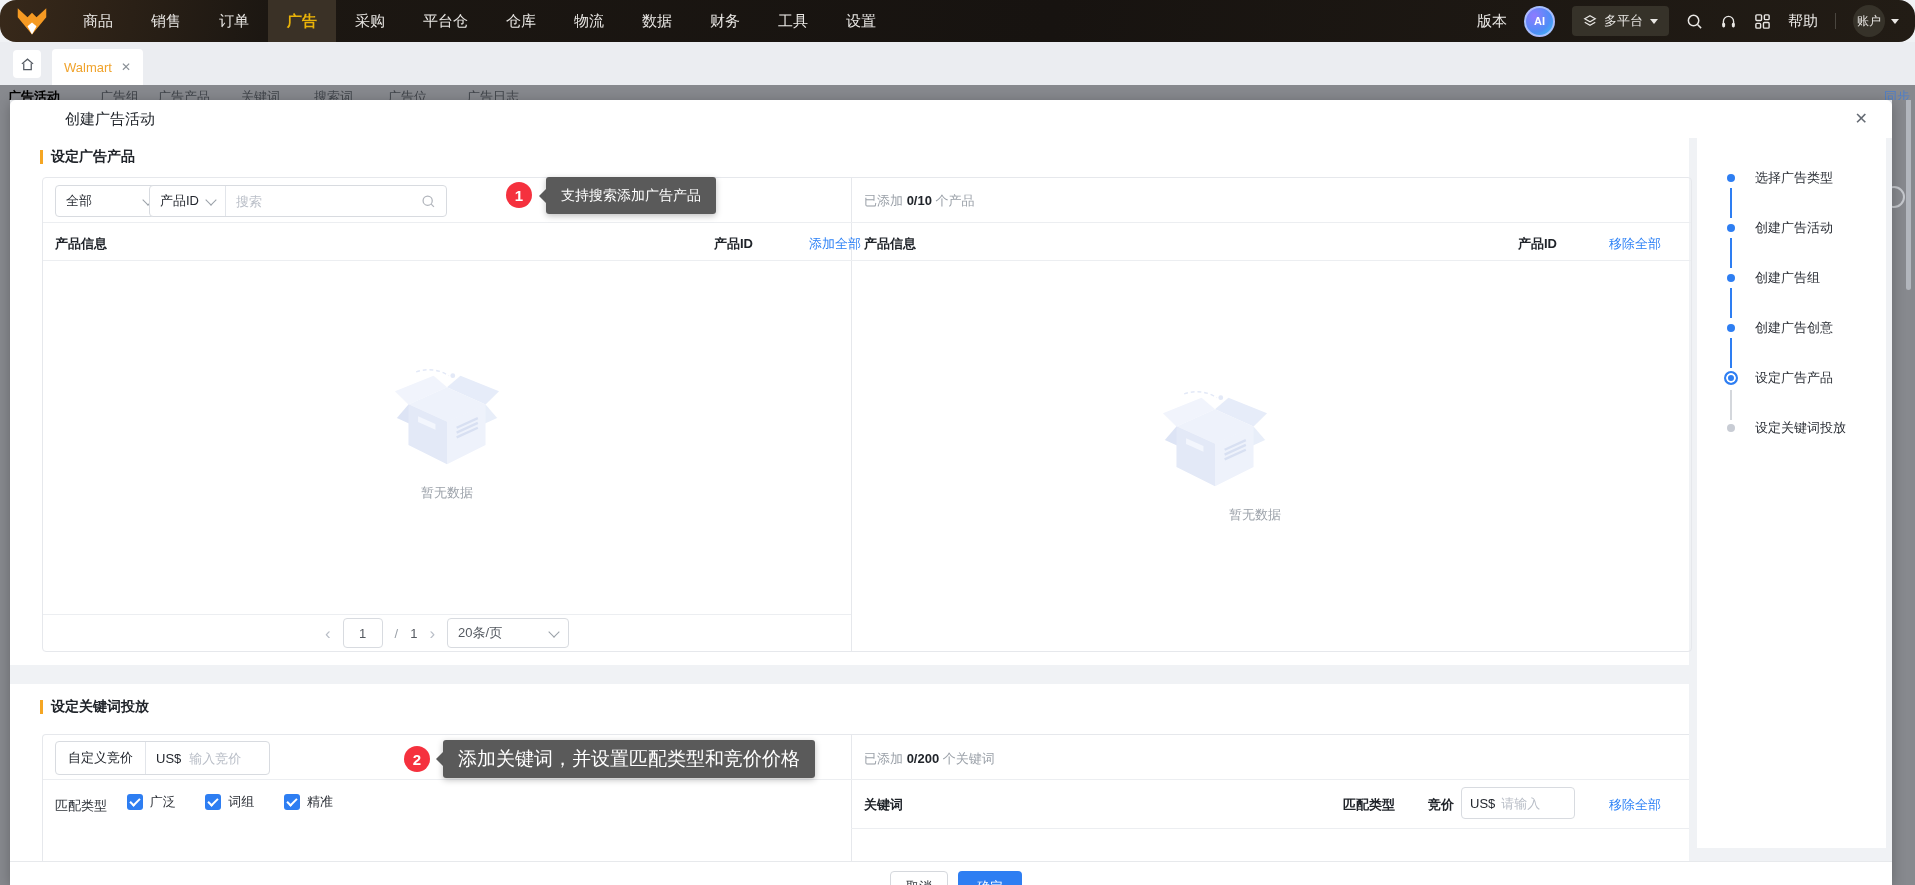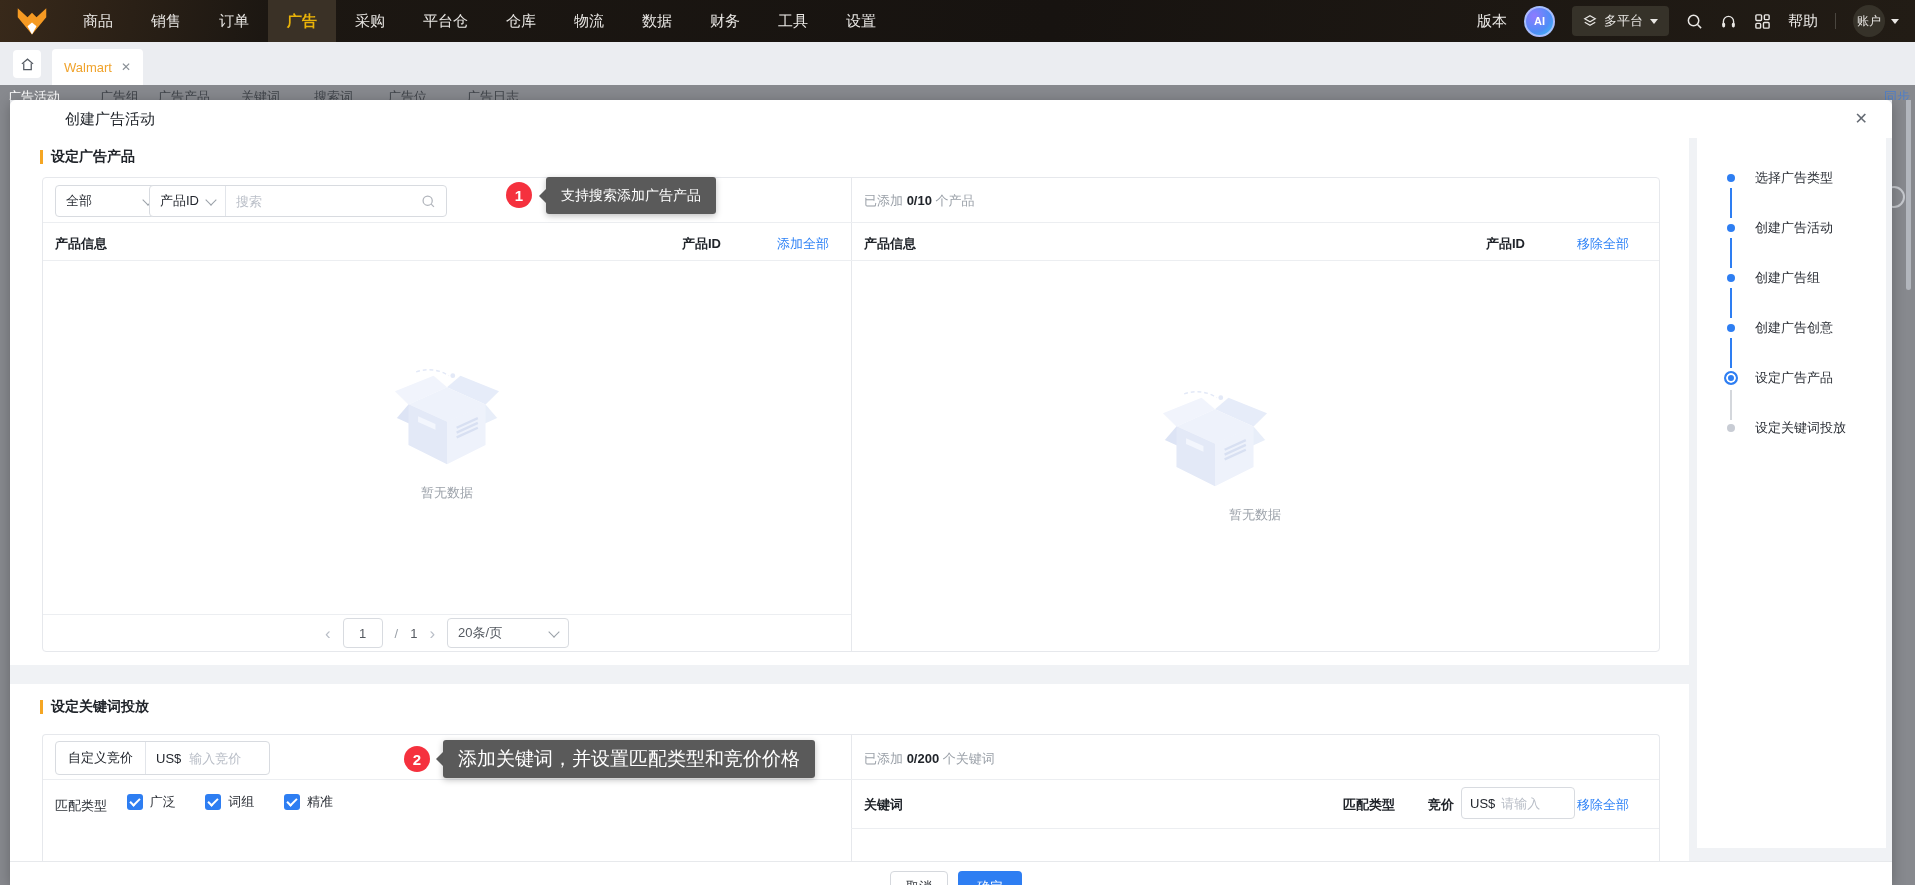--- a/index.html
+++ b/index.html
@@ -1,21 +1,21 @@
 <!DOCTYPE html>
 <html><head>
 <meta charset="utf-8">
 <style>
   html,body{margin:0;padding:0;background:#dfe2e6;}
   #stage{position:relative;width:1915px;height:885px;overflow:hidden;background:#f0f2f5;
          font-family:"Liberation Sans",sans-serif;font-size:13px;color:#23272e;}
   
   .topnav{position:absolute;left:0;top:0;width:100%;height:42px;
           background:linear-gradient(100deg,#38291a 0%,#1c1712 14%,#171310 55%,#221c15 100%);
-          display:flex;align-items:center;color:#e9e7e4;}
+          display:flex;align-items:center;color:#e9e7e4;border-radius:16px;}
   .logo{width:64px;display:flex;justify-content:center;align-items:center;}
   .menu{display:flex;height:42px;align-items:stretch;}
   .menu-item{padding:0 19px;line-height:42px;font-size:15px;cursor:pointer;white-space:nowrap;}
   .menu-item.active{background:#3a3126;color:#eab308;font-weight:bold;}
   .nav-right{margin-left:auto;display:flex;align-items:center;gap:17px;padding-right:16px;}
   .nav-text{font-size:15px;}
   .ai-badge{width:27px;height:27px;border-radius:50%;display:flex;align-items:center;justify-content:center;
             background:radial-gradient(circle at 30% 30%,#8f7bff,#4f8df7 60%,#38c6f4);
             border:2px solid rgba(190,200,255,.8);color:#fff;font-weight:bold;font-size:11px;}
   .platform-pill{display:flex;align-items:center;gap:7px;background:#363229;border-radius:4px;
@@ -26,40 +26,40 @@
   
   .tabbar{position:absolute;left:0;top:42px;width:100%;height:43px;background:#ebedf1;}
   .home-btn{position:absolute;left:13px;top:8px;width:28px;height:28px;background:#fff;border-radius:4px;
             display:flex;align-items:center;justify-content:center;}
   .page-tab{position:absolute;left:52px;top:7px;height:36px;background:#fff;border-radius:4px 4px 0 0;
             display:flex;align-items:center;padding:0 12px;color:#f0a32c;font-size:13px;gap:9px;}
   .tab-close{color:#8a9097;font-size:12px;}
   
   .dim-strip{position:absolute;left:0;top:85px;width:100%;height:15px;background:#87898e;overflow:hidden;}
   .dim-strip span{position:absolute;top:3px;font-size:13px;color:#41454b;white-space:nowrap;}
-  .dim-strip .bg-tab-active{color:#ffffff;}
+  .dim-strip .bg-tab-active{color:#000000;font-weight:bold;}
   .dim-strip .bg-sync{color:#4d7ec9;}
   .dim-left{position:absolute;left:0;top:100px;width:10px;bottom:0;background:#87898e;}
   .dim-right{position:absolute;left:1892px;top:100px;right:0;bottom:0;background:#87898e;overflow:hidden;}
   .frag-ring{position:absolute;left:-9px;top:86px;width:18px;height:18px;border:2px solid #c6c9ce;border-radius:50%;}
   .scroll-thumb{position:absolute;left:14px;top:-6px;width:5px;height:196px;background:#b2b6bd;border-radius:3px;}
   
   .modal{position:absolute;left:10px;top:100px;width:1882px;height:785px;background:#f0f2f5;
          border-radius:6px 6px 0 0;overflow:hidden;box-shadow:0 2px 14px rgba(0,0,0,.25);}
   .modal-header{position:absolute;left:0;top:0;width:100%;height:38px;background:#fff;}
   .modal-title{position:absolute;left:55px;top:10px;font-size:15px;color:#20242a;}
   .modal-close{position:absolute;right:24px;top:9px;font-size:16px;color:#646a73;cursor:pointer;}
   .card{position:absolute;background:#fff;}
   .card1{left:0;top:38px;width:1679px;height:527px;}
   .card2{left:0;top:584px;width:1679px;height:177px;overflow:hidden;}
   .side-card{left:1687px;top:38px;width:189px;height:710px;}
   .section-head{position:absolute;left:30px;display:flex;align-items:center;gap:8px;}
   .sec-bar{width:3px;height:14px;background:#f5a623;}
   .sec-title{font-size:14px;font-weight:bold;color:#20242a;}
-  .panel-box{position:absolute;left:32px;width:1616px;border:1px solid #e6e8ec;border-radius:4px;}
+  .panel-box{position:absolute;left:32px;width:1616px;border:1px solid #e6e8ec;border-radius:4px;padding-left:32px;}
   .v-div{position:absolute;left:808px;top:0;bottom:0;width:1px;background:#e6e8ec;}
   .h-line{position:absolute;left:0;right:0;height:1px;background:#eceef1;}
   .bold{font-weight:bold;color:#20242a;}
   .gray{color:#9aa0a8;}
   .blue-link{color:#2e82f6;cursor:pointer;}
   .abs{position:absolute;}
   
   .sel{position:absolute;height:30px;border:1px solid #d8dbe0;border-radius:4px;background:#fff;
        display:flex;align-items:center;justify-content:space-between;padding:0 10px;color:#2b2f36;}
   .chev{display:inline-block;width:7px;height:7px;border-right:1.5px solid #9aa0a8;border-bottom:1.5px solid #9aa0a8;

